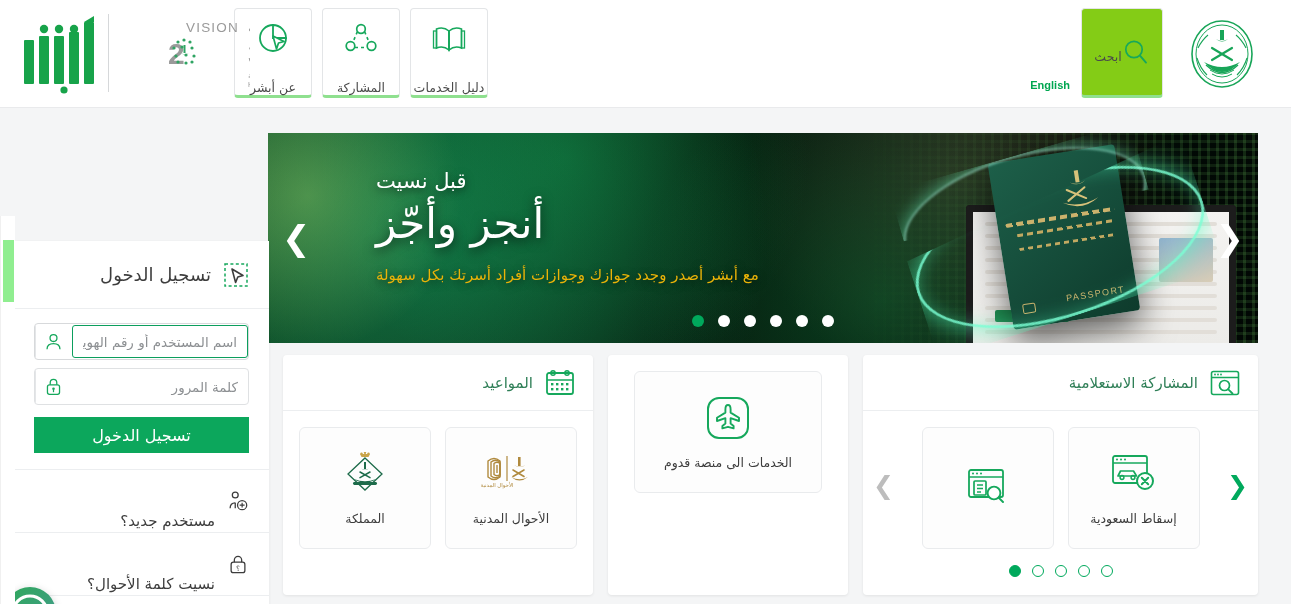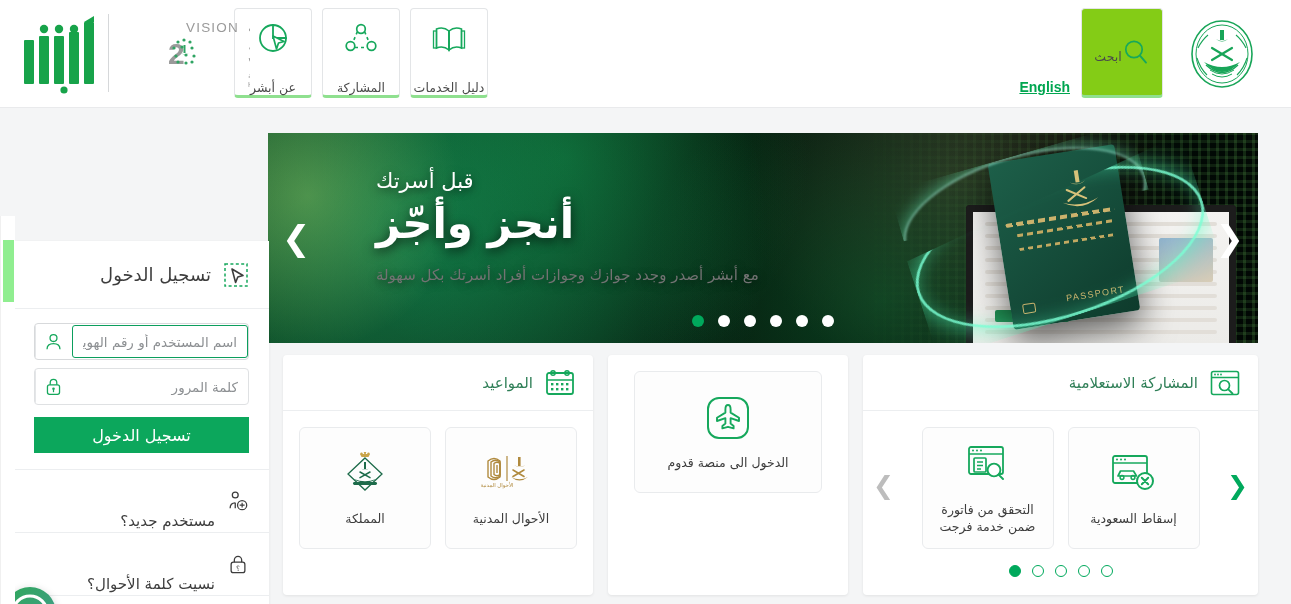--- a/index.html
+++ b/index.html
@@ -43,26 +43,25 @@
     cursor: pointer;
   }
   .search-tile .tile-ico { height: 42px; display:flex; align-items:center; justify-content:center;}
   .search-tile .tile-lbl {
     font-size: 12.5px; color: #4b4b4b; margin-top: 8px;
   }
 
   .lang-switch {
     position: absolute;
     top: 79px; right: 221px;
-    font-size: 14px;
+    font-size: 11px;
     font-weight: bold;
     color: #00a650;
     font-family: "Liberation Sans", sans-serif;
     cursor: pointer;
-    text-decoration: underline;
   }
   
   .nav-tile {
     width: 78px; height: 90px;
     background: #fff;
     border: 1px solid #e3e5e7;
     border-radius: 4px;
     border-bottom: 3px solid #8fe08f;
     display: flex;
     flex-direction: column;
@@ -211,25 +210,25 @@
     box-shadow: 0 0 16px 2px rgba(110,255,200,0.45);
     clip-path: polygon(0 0, 100% 0, 100% 62%, 0 46%);
   }
 
   .hero-text { position: absolute; top: 36px; right: 0; left: 60px; text-align: left; padding-left: 48px; }
   .hero-kicker {
     color: #fff; font-size: 21px; line-height: 1.2; margin-bottom: 6px;
     text-shadow: 0 2px 8px rgba(0,0,0,.6);
   }
   .hero-title {
-    color: #fff; font-size: 42px; font-weight: bold; line-height: 1.15;
+    color: #fff; font-size: 42px; font-weight: normal; line-height: 1.15;
     text-shadow: 0 3px 12px rgba(0,0,0,.7);
   }
   .hero-sub {
-    color: #737373; font-size: 15px; margin-top: 18px;
+    color: #eab308; font-size: 15px; margin-top: 18px;
     text-shadow: 0 2px 8px rgba(0,0,0,.6);
   }
   .hero-arrow {
     position: absolute; top: 50%; transform: translateY(-50%);
     color: #ffffff; font-size: 34px; line-height: 1; cursor: pointer;
     font-family: "DejaVu Sans", sans-serif; user-select:none;
   }
   .hero-arrow.prev { right: 14px; }
   .hero-arrow.next { left: 14px; }
   .hero-dots {
@@ -570,21 +569,21 @@
       <div class="pp-ar2"></div>
       <div class="pp-en"></div>
       <div class="pp-word">PASSPORT</div>
       <div class="pp-chip"></div>
     </div>
 
     <div class="hero-swoosh"></div>
     <div class="hero-swoosh2"></div>
 
     <div class="hero-text">
-      <div class="hero-kicker">قبل أسرتك</div>
+      <div class="hero-kicker">قبل نسيت</div>
       <div class="hero-title">أنجز وأجّز</div>
       <div class="hero-sub">مع أبشر أصدر وجدد جوازك وجوازات أفراد أسرتك بكل سهولة</div>
     </div>
 
     <div class="hero-arrow prev">❮</div>
     <div class="hero-arrow next">❯</div>
 
     <div class="hero-dots">
       <span></span>
       <span></span>
@@ -642,21 +641,20 @@
                 <circle cx="12" cy="5.5" r="1" fill="#16a85c"></circle>
                 <circle cx="16" cy="5.5" r="1" fill="#16a85c"></circle>
               <rect x="9" y="13" width="12" height="14" rx="1" fill="none" stroke="#16a85c" stroke-width="1.7"></rect>
               <line x1="12" y1="17" x2="18" y2="17" stroke="#16a85c" stroke-width="1.3"></line>
               <line x1="12" y1="20.5" x2="18" y2="20.5" stroke="#16a85c" stroke-width="1.3"></line>
               <line x1="12" y1="24" x2="16" y2="24" stroke="#16a85c" stroke-width="1.3"></line>
               <circle cx="29" cy="25" r="6.4" fill="#fff" stroke="#16a85c" stroke-width="1.9"></circle>
               <line x1="33.6" y1="29.6" x2="38" y2="34" stroke="#16a85c" stroke-width="2" stroke-linecap="round"></line>
             </svg>
           </span>
-          <span class="st-lbl">التحقق من فاتورة ضمن خدمة فرجت</span>
         </div>
 
         <div class="carousel-arrow next">❯</div>
       </div>
       <div class="card-dots">
         <span></span>
         <span></span>
         <span></span>
         <span></span>
         <span class="active"></span>
@@ -665,21 +663,21 @@
 
     <div class="card card-qudoom">
       <div class="card-body">
         <div class="svc-tile svc-tile-wide">
           <span class="st-ico">
             <svg viewBox="0 0 44 44" width="44" height="44">
               <rect x="2" y="2" width="40" height="40" rx="11" fill="none" stroke="#16a85c" stroke-width="2"></rect>
               <path d="M22 9 c2 0 2.6 2 2.6 4.4 v3.2 l8.4 5.2 v3.2 l-8.4 -2.8 v5.4 l3 2.4 v2.4 l-5.6 -1.6 l-5.6 1.6 v-2.4 l3 -2.4 v-5.4 l-8.4 2.8 v-3.2 l8.4 -5.2 v-3.2 C19.4 11 20 9 22 9z" fill="none" stroke="#16a85c" stroke-width="1.9" stroke-linejoin="round"></path>
             </svg>
           </span>
-          <span class="st-lbl">الدخول الى منصة قدوم</span>
+          <span class="st-lbl">الخدمات الى منصة قدوم</span>
         </div>
       </div>
     </div>
 
     <div class="card card-appointments">
       <div class="card-head">
         <span class="ch-ico">
           <svg viewBox="0 0 30 28" width="30" height="28">
             <rect x="2" y="4" width="26" height="21" rx="2" fill="none" stroke="#16a85c" stroke-width="1.8"></rect>
             <line x1="2" y1="11" x2="28" y2="11" stroke="#16a85c" stroke-width="1.6"></line>

